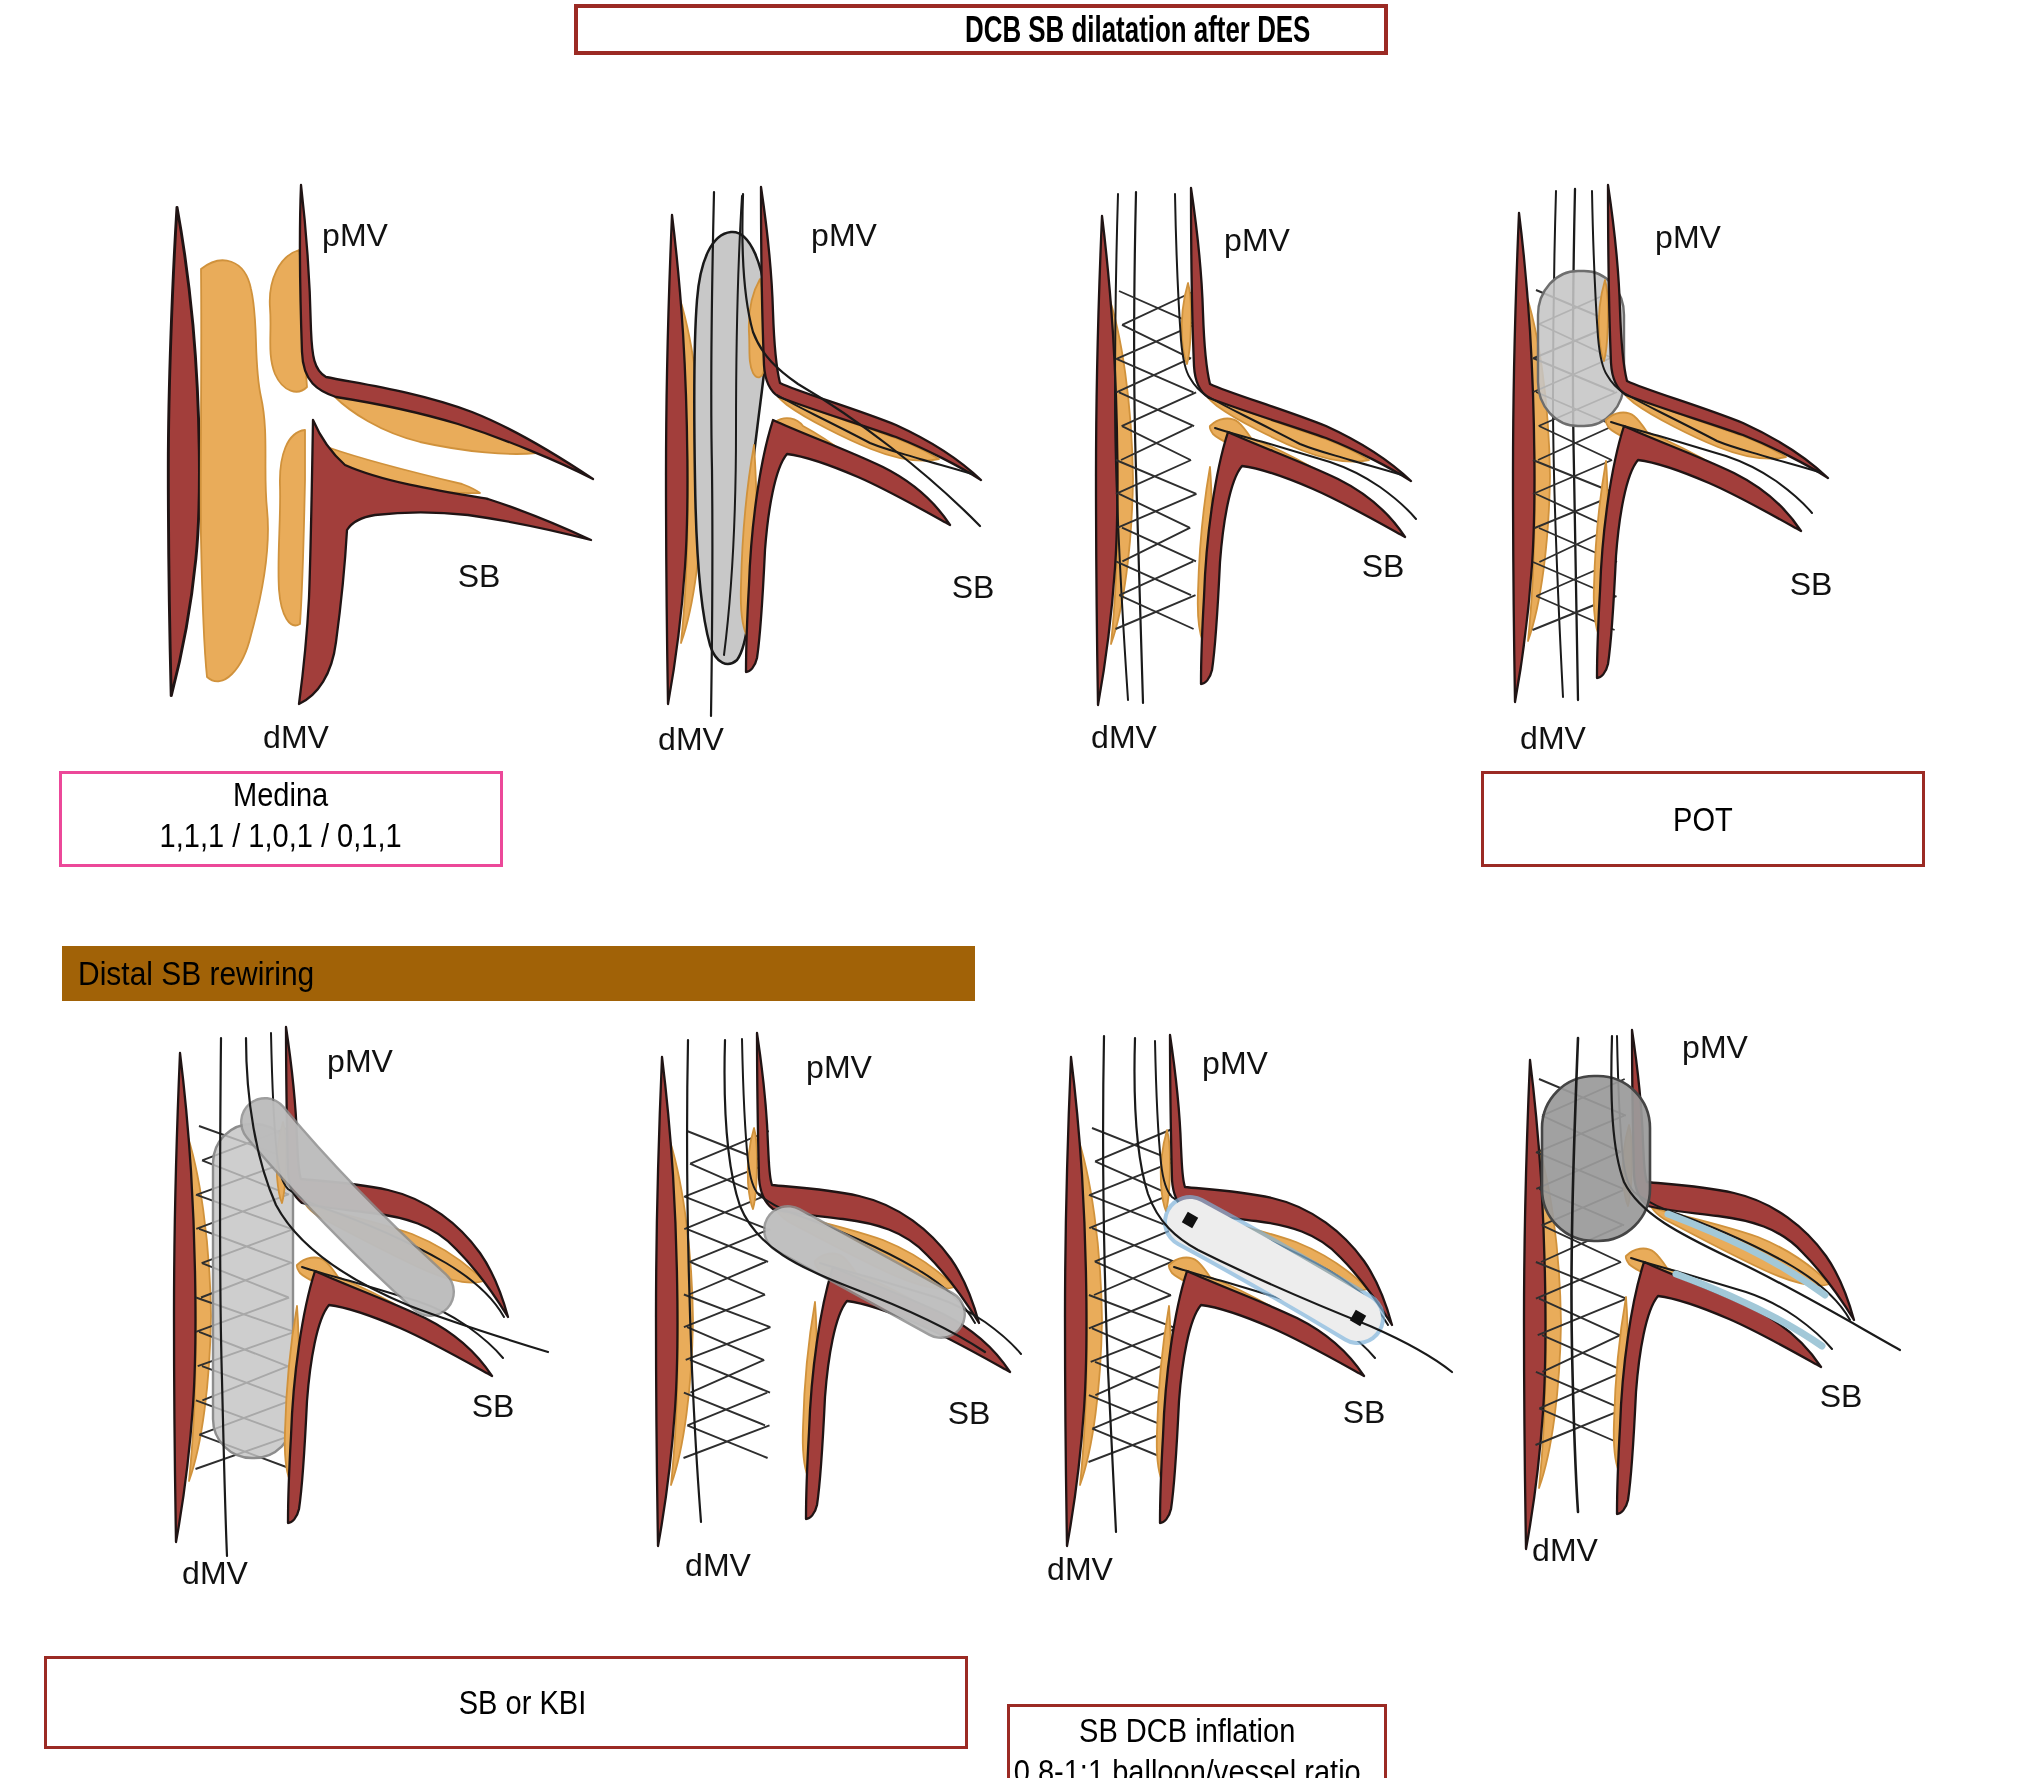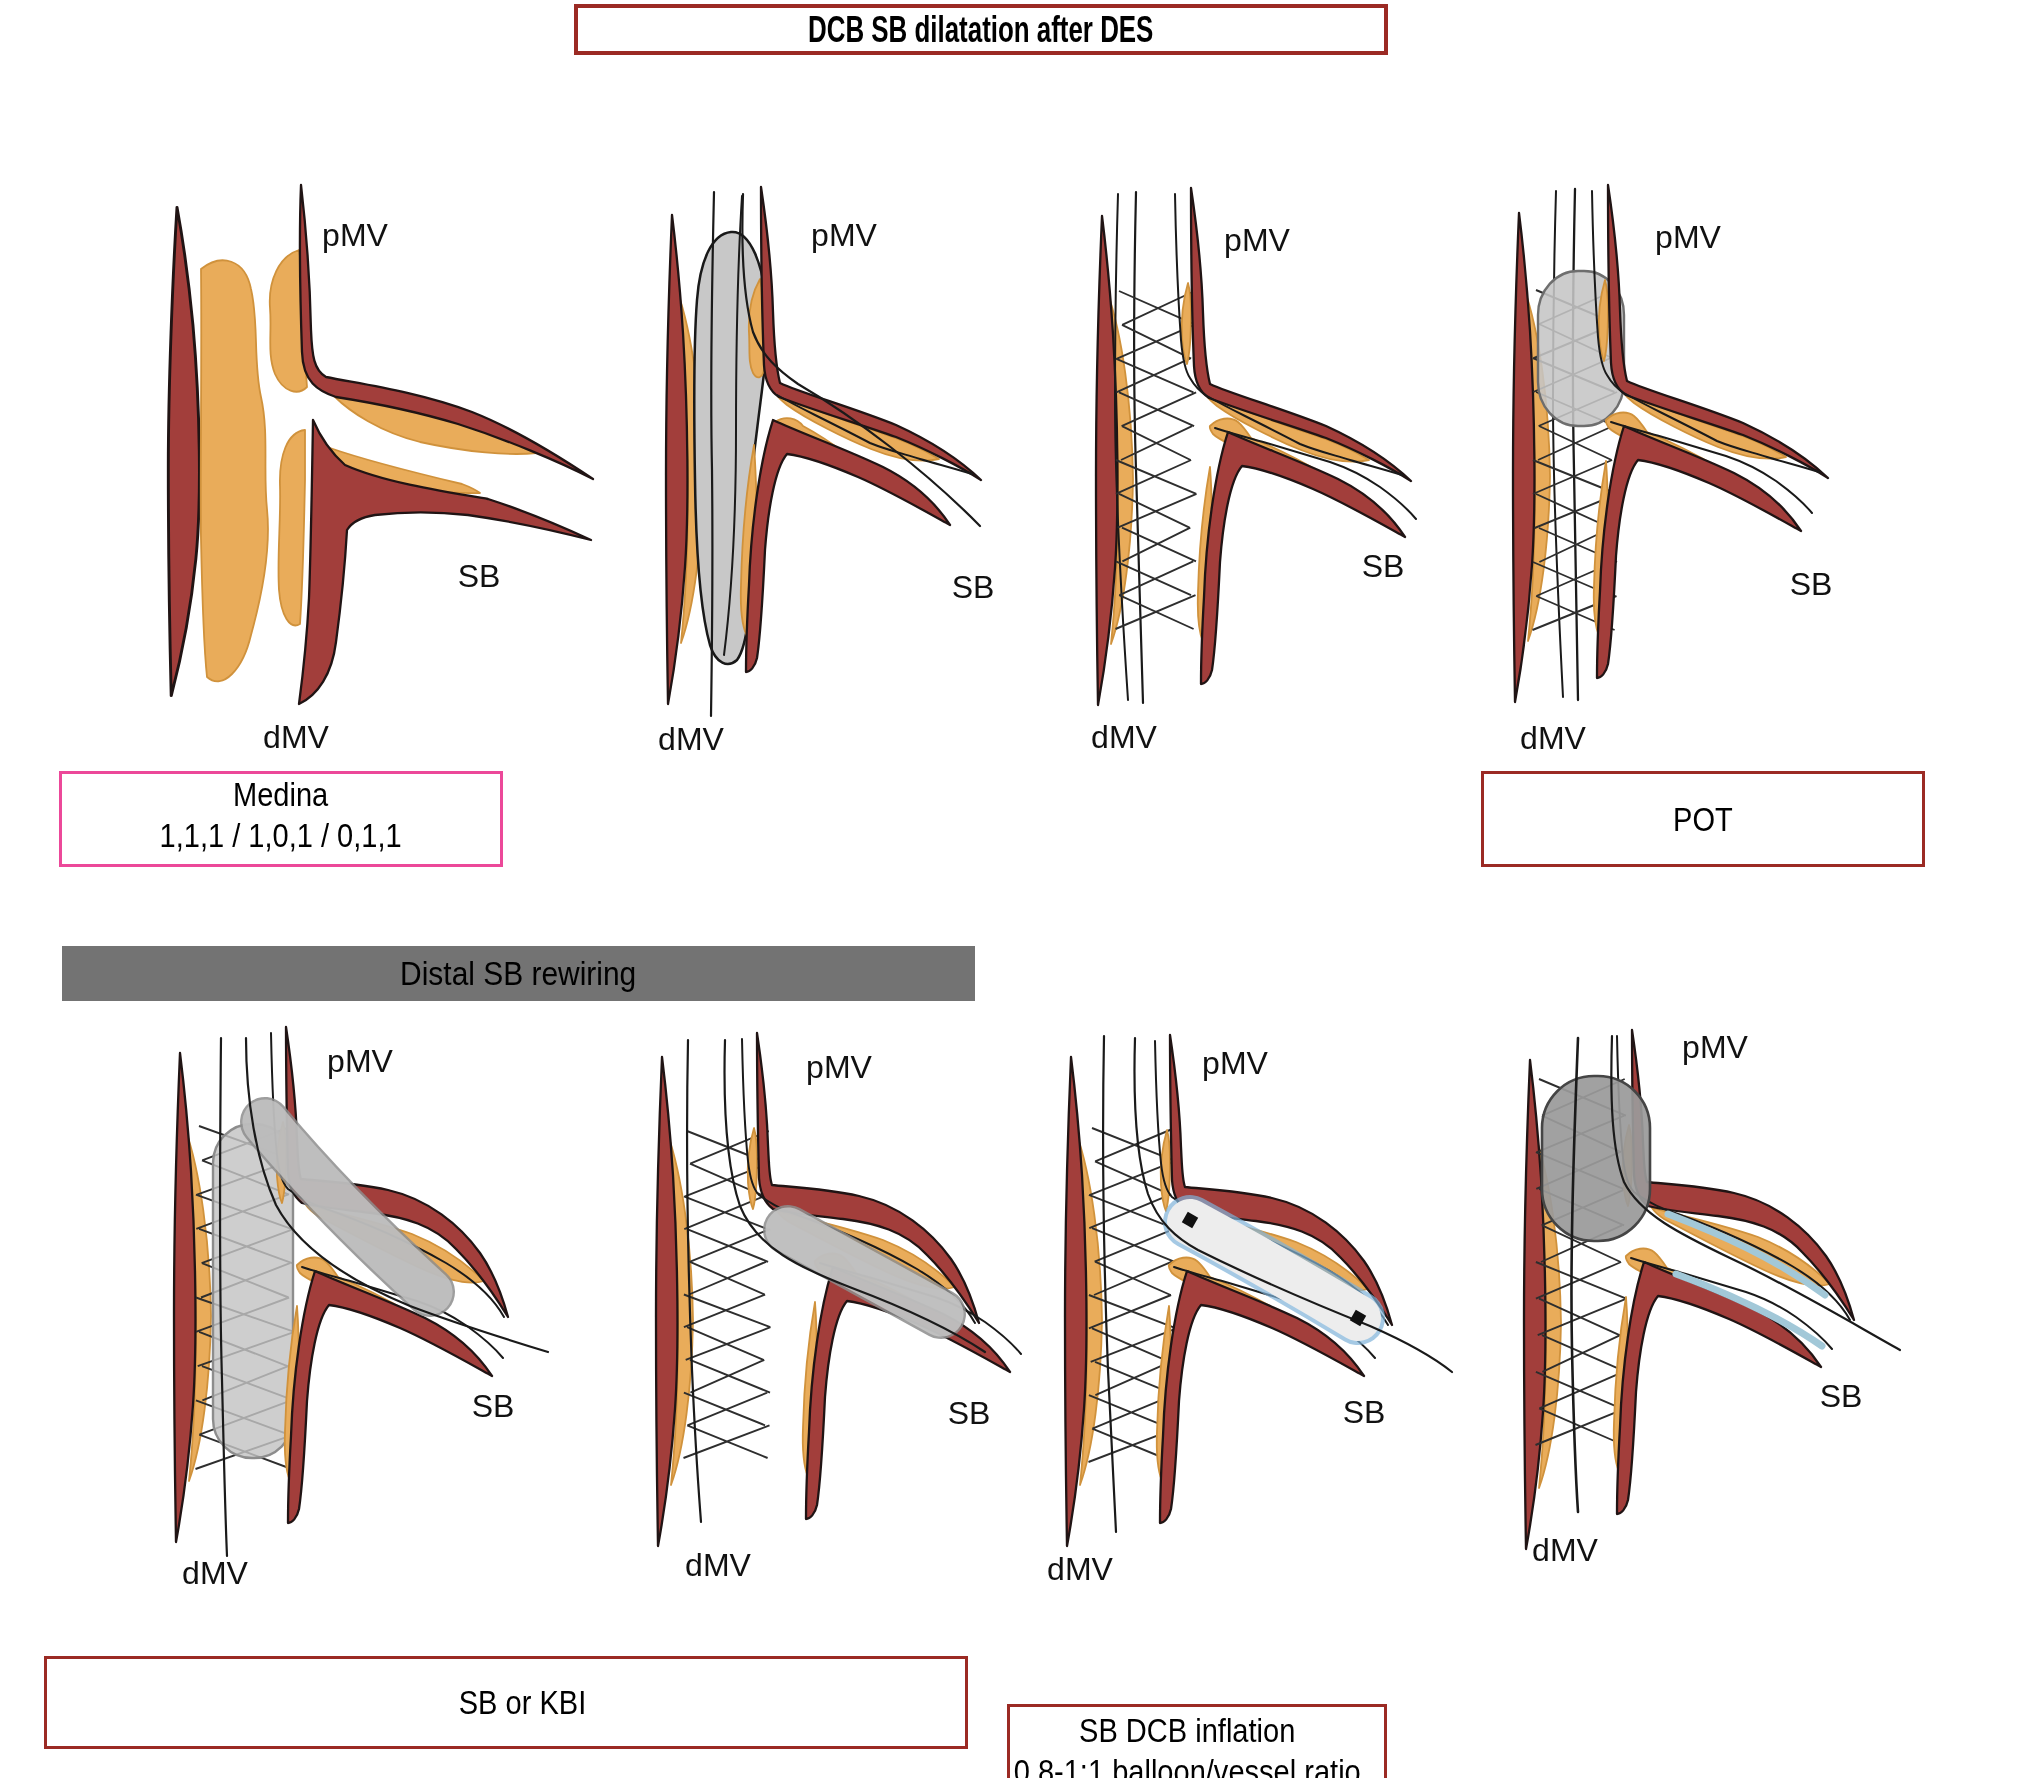--- a/index.html
+++ b/index.html
@@ -183,30 +183,30 @@
       </g>
       <path d="M1668,1214 C1720,1234 1775,1258 1825,1295" fill="none" stroke="#a2c8d8" stroke-width="7" stroke-linejoin="round" stroke-linecap="round"></path>
       <path d="M1676,1274 C1730,1294 1780,1317 1822,1346" fill="none" stroke="#a2c8d8" stroke-width="7" stroke-linejoin="round" stroke-linecap="round"></path>
       <rect x="1542" y="1076" width="108" height="165" rx="52" fill="#9a9a9a" fill-opacity="0.93" stroke="#454545" stroke-width="2.6"></rect>
       <path d="M1578,1038 C1574,1140 1570,1250 1572,1350 C1574,1440 1576,1482 1578,1512" fill="none" stroke="#1a1a1a" stroke-width="2.6" stroke-linejoin="round" stroke-linecap="round"></path>
       <path d="M1612,1036 C1610,1100 1612,1150 1624,1182 C1640,1214 1680,1234 1730,1258 C1790,1286 1850,1322 1900,1350" fill="none" stroke="#1a1a1a" stroke-width="2.2" stroke-linejoin="round" stroke-linecap="round"></path>
       <text x="1715" y="1058" text-anchor="middle" font-size="32" fill="#111" font-family="Liberation Sans,sans-serif">pMV</text>
       <text x="1841" y="1407" text-anchor="middle" font-size="32" fill="#111" font-family="Liberation Sans,sans-serif">SB</text>
       <text x="1565" y="1561" text-anchor="middle" font-size="32" fill="#111" font-family="Liberation Sans,sans-serif">dMV</text>
     </svg>
-<div style="position:absolute;left:574px;top:4px;width:814px;height:51px;border:4px solid #9b2a24;box-sizing:border-box;display:flex;align-items:center;justify-content:center;">
+<div style="position:absolute;left:574px;top:4px;width:814px;height:51px;border:4px solid #9b2a24;box-sizing:border-box;display:flex;align-items:center;justify-content:flex-end;">
       <div style="font-size:37px;line-height:51px;font-weight:bold;text-align:center;transform:scaleX(0.7);white-space:nowrap;color:#000;">DCB SB dilatation after DES</div>
     </div>
 <div style="position:absolute;left:59px;top:771px;width:444px;height:96px;border:3px solid #ec4899;box-sizing:border-box;display:flex;justify-content:center;">
       <div style="font-size:33px;line-height:41px;font-weight:normal;text-align:center;transform:scaleX(0.88);white-space:nowrap;color:#000;">Medina<br>1,1,1 / 1,0,1 / 0,1,1</div>
     </div>
 <div style="position:absolute;left:1481px;top:771px;width:444px;height:96px;border:3px solid #9b2a24;box-sizing:border-box;display:flex;align-items:center;justify-content:center;">
       <div style="font-size:33px;line-height:41px;font-weight:normal;text-align:center;transform:scaleX(0.88);white-space:nowrap;color:#000;">POT</div>
     </div>
-<div style="position:absolute;left:62px;top:946px;width:913px;height:55px;background:#737373;display:flex;align-items:center;justify-content:center;">
+<div style="position:absolute;left:62px;top:946px;width:913px;height:55px;background:#a16207;display:flex;align-items:center;">
       <div style="font-size:34px;transform:scaleX(0.88);color:#000;">Distal SB rewiring</div>
     </div>
 <div style="position:absolute;left:44px;top:1656px;width:924px;height:93px;border:3px solid #9b2a24;box-sizing:border-box;display:flex;align-items:center;justify-content:center;padding-left:33px;">
       <div style="font-size:33px;line-height:41px;font-weight:normal;text-align:center;transform:scaleX(0.88);white-space:nowrap;color:#000;">SB or KBI</div>
     </div>
 <div style="position:absolute;left:1007px;top:1704px;width:380px;height:93px;border:3px solid #9b2a24;box-sizing:border-box;display:flex;align-items:center;justify-content:flex-end;">
       <div style="font-size:33px;line-height:41px;font-weight:normal;text-align:center;transform:scaleX(0.88);white-space:nowrap;color:#000;">SB DCB inflation<br>0.8-1:1 balloon/vessel ratio</div>
     </div>
 </div>
 </body></html>

